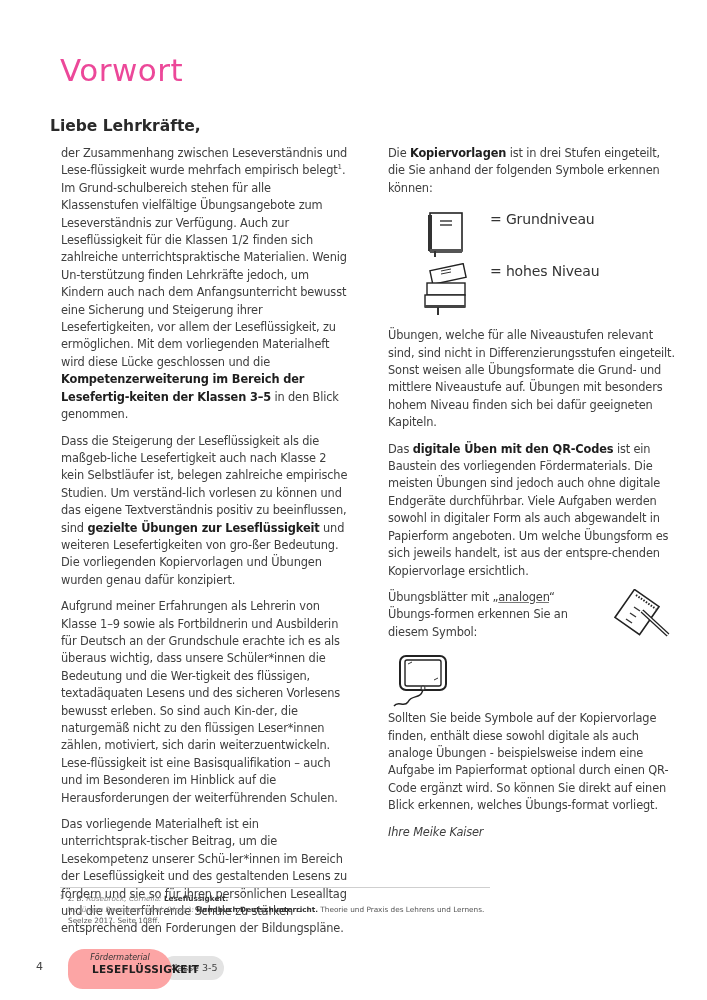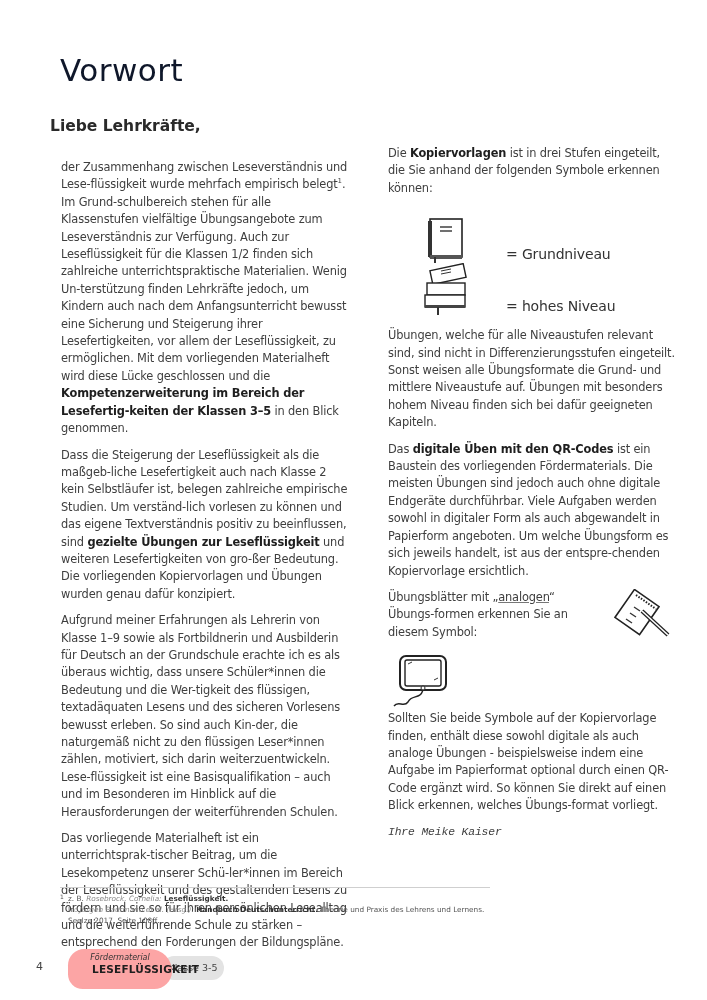--- a/index.html
+++ b/index.html
@@ -1,35 +1,35 @@
 <!DOCTYPE html>
 <html><head>
   <meta charset="utf-8">
   <style>
     html, body { margin: 0; padding: 0; background: #ffffff; }
     body { width: 707px; height: 1000px; position: relative; overflow: hidden;
       font-family: "DejaVu Sans", sans-serif; color: #3a3a3a; }
     .title { position: absolute; left: 60px; top: 52px; font-family: "DejaVu Sans", sans-serif;
-      font-size: 31px; color: #0f172a; letter-spacing: 0.5px; font-weight: normal; margin: 0; }
+      font-size: 31px; color: #ec4899; letter-spacing: 0.5px; font-weight: normal; margin: 0; }
     .greeting { position: absolute; left: 50px; top: 117px; font-size: 15.5px; color: #2a2a2a; margin: 0; }
     .col { position: absolute; font-size: 11.4px; line-height: 17.4px; color: #3e3e3e; letter-spacing: -0.15px; }
-    .col-left { left: 61px; top: 159px; width: 288px; }
+    .col-left { left: 61px; top: 145px; width: 288px; }
     .col-right { left: 388px; top: 145px; width: 290px; }
     .col p { margin: 0 0 9px 0; }
     .col b { color: #1e1e1e; }
     .col u { text-decoration: underline; text-decoration-color: #777; }
     sup { font-size: 7px; line-height: 0; }
     .levels { margin: 14px 0 12px 18px; }
-    .level { display: flex; align-items: flex-end; height: 52px; gap: 16px; }
+    .level { display: flex; align-items: flex-start; height: 52px; }
     .level .ico { width: 80px; display: flex; justify-content: center; }
     .level .lbl { font-size: 14px; color: #333; margin-left: 4px; }
     .symrow { display: flex; justify-content: space-between; align-items: flex-start; }
     .symrow .txt { width: 215px; }
     .symrow .sym { width: 70px; display: flex; justify-content: center; }
-    .sign { font-style: italic; font-family: Liberation Mono, monospace; }
+    .sign { font-style: italic; }
     .fn-rule { position: absolute; left: 60px; top: 887px; width: 430px; height: 1px; background: #cfcfcf; }
     .footnote { position: absolute; left: 60px; top: 893px; font-size: 7.3px; line-height: 11px; color: #555; width: 440px; }
     .footnote i { color: #888; }
     .footnote b { color: #333; }
     .fn-num { position: absolute; left: 0; top: -2px; font-size: 6px; }
     .fn-body { margin-left: 8px; }
     .pagenum { position: absolute; left: 36px; top: 960px; font-size: 11px; color: #444; }
     .badge { position: absolute; left: 68px; top: 949px; }
     .badge-main { position: absolute; left: 0; top: 0; width: 104px; height: 40px; background: #fca5a5;
       border-radius: 22px 30px 24px 20px; text-align: center; }

